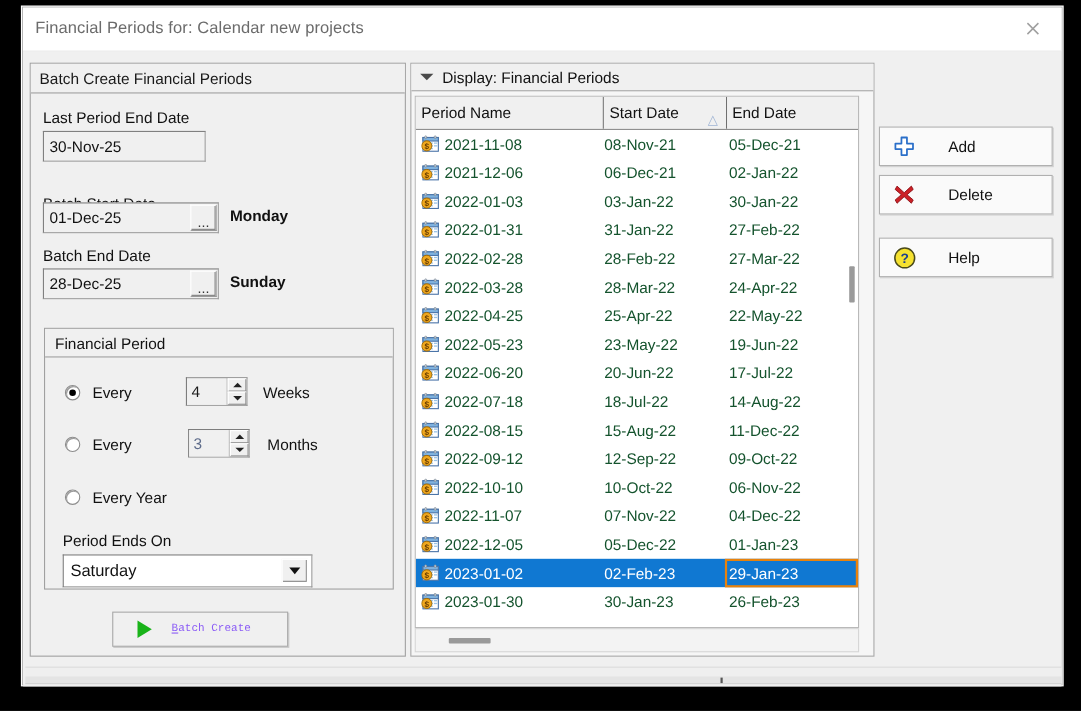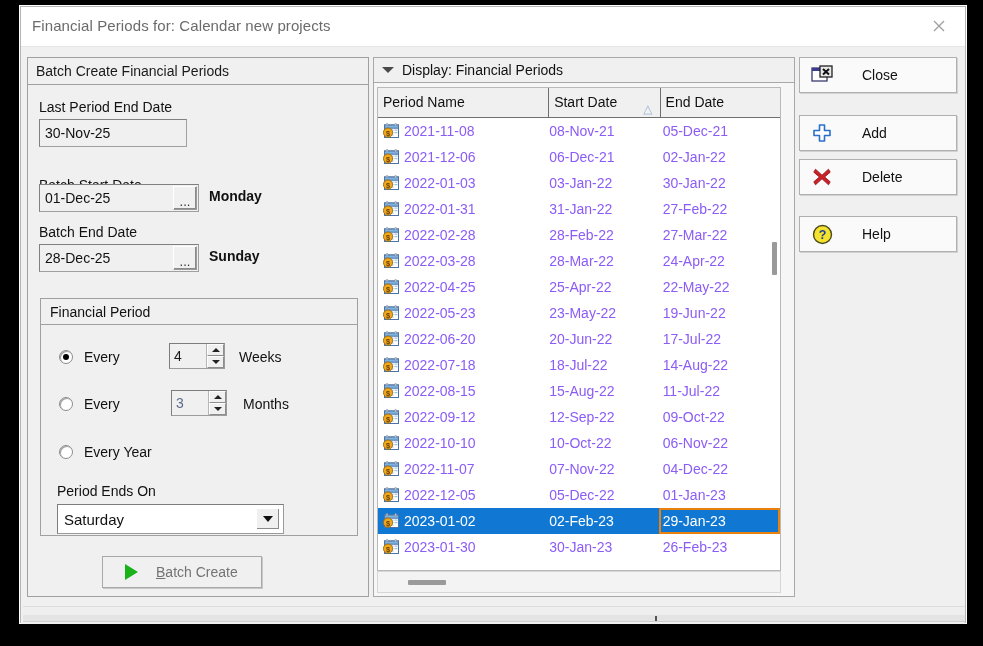--- a/index.html
+++ b/index.html
@@ -292,22 +292,23 @@
   }
   #batch-create-icon {
     margin-left: 22px;
     width: 0; height: 0;
     border-top: 8px solid transparent;
     border-bottom: 8px solid transparent;
     border-left: 13px solid #19b319;
   }
   #batch-create-label {
     margin-left: 18px;
-    font-size: 14px;
-    color: #737373;
+    font-size: 10px;
+    color: #8b5cf6;
+    font-family: Liberation Mono, monospace;
   }
   #batch-create-label u { text-decoration: underline; }
 
   
   #list-panel {
     position: absolute;
     left: 352px; top: 10px;
     width: 422px; height: 540px;
     background: #f6f6f6;
     border: 1px solid #a8a8a8;
@@ -383,21 +384,21 @@
   }
   .grid-row.selected { background: #1078d2; }
   .cell-icon {
     width: 26px;
     display: flex; align-items: center; justify-content: center;
     flex: none;
   }
   .cal-ico { display:block; }
   .cell {
     font-size: 14px;
-    color: #8b5cf6;
+    color: #14532d;
     white-space: nowrap;
     overflow: hidden;
   }
   .grid-row.selected .cell { color: #ffffff; }
   .cell.name { width: 146px; }
   .cell.start { width: 112px; }
   .cell.end { width: 120px; padding-left: 2px; }
   .grid-row.selected .cell.end {
     border: 2px solid #e8820c;
     height: 26px;
@@ -792,21 +793,21 @@
                     <rect x="11.5" y="6.5" width="3" height="1.2" fill="#9cc4e6"></rect>
                     <rect x="7.5" y="9" width="3" height="1.2" fill="#9cc4e6"></rect>
                     <rect x="11.5" y="9" width="3" height="1.2" fill="#9cc4e6"></rect>
                     <rect x="7.5" y="11.5" width="3" height="1.2" fill="#9cc4e6"></rect>
                     <circle cx="5" cy="9.6" r="4.6" fill="#f0a81e" stroke="#a06a05" stroke-width="0.9"></circle>
                     <text x="5" y="12.6" font-family="Liberation Sans, sans-serif" font-size="7.4" font-weight="bold" fill="#6b3f00" text-anchor="middle">$</text>
                   </svg>
                 </span>
                 <span class="cell name">2022-08-15</span>
                 <span class="cell start">15-Aug-22</span>
-                <span class="cell end">11-Jul-22</span>
+                <span class="cell end">11-Dec-22</span>
               </div>
               <div class="grid-row">
                 <span class="cell-icon">
                   <svg class="cal-ico" width="17" height="16" viewBox="0 0 17 16">
                     <rect x="1.5" y="2" width="14" height="12.5" fill="#ffffff" stroke="#4a74a8" stroke-width="1"></rect>
                     <rect x="1.5" y="2" width="14" height="3.2" fill="#7fb3e0" stroke="#4a74a8" stroke-width="1"></rect>
                     <rect x="3.2" y="0.4" width="1.6" height="2.6" rx="0.7" fill="#cfd6dc" stroke="#7d8a96" stroke-width="0.6"></rect>
                     <rect x="11.8" y="0.4" width="1.6" height="2.6" rx="0.7" fill="#cfd6dc" stroke="#7d8a96" stroke-width="0.6"></rect>
                     <rect x="7.5" y="6.5" width="3" height="1.2" fill="#9cc4e6"></rect>
                     <rect x="11.5" y="6.5" width="3" height="1.2" fill="#9cc4e6"></rect>
@@ -928,31 +929,20 @@
           </div>
         </div>
 
         <div id="grid-hscroll">
           <div id="grid-hthumb"></div>
         </div>
       </div>
 
       <div id="right-panel">
 
-        <div class="side-btn" style="top:0px;">
-          <span class="side-btn-icon">
-            <svg width="22" height="20" viewBox="0 0 22 20">
-              <rect x="1" y="3" width="15" height="13" fill="#ffffff" stroke="#3a3a6e" stroke-width="1.3"></rect>
-              <rect x="1" y="3" width="15" height="3" fill="#3b3b8f"></rect>
-              <rect x="9" y="1" width="12" height="11" fill="#e8e8e8" stroke="#222" stroke-width="1.3"></rect>
-              <path d="M12 4 L18 9.5 M18 4 L12 9.5" stroke="#111" stroke-width="2" fill="none"></path>
-            </svg>
-          </span>
-          <span class="side-btn-label">Close</span>
-        </div>
 
         <div class="side-btn" style="top:58px;">
           <span class="side-btn-icon">
             <svg width="20" height="20" viewBox="0 0 20 20">
               <path d="M7.5 2 H12.5 V7.5 H18 V12.5 H12.5 V18 H7.5 V12.5 H2 V7.5 H7.5 Z" fill="#ffffff" stroke="#2a6fc9" stroke-width="1.6" stroke-linejoin="round"></path>
             </svg>
           </span>
           <span class="side-btn-label">Add</span>
         </div>
 

